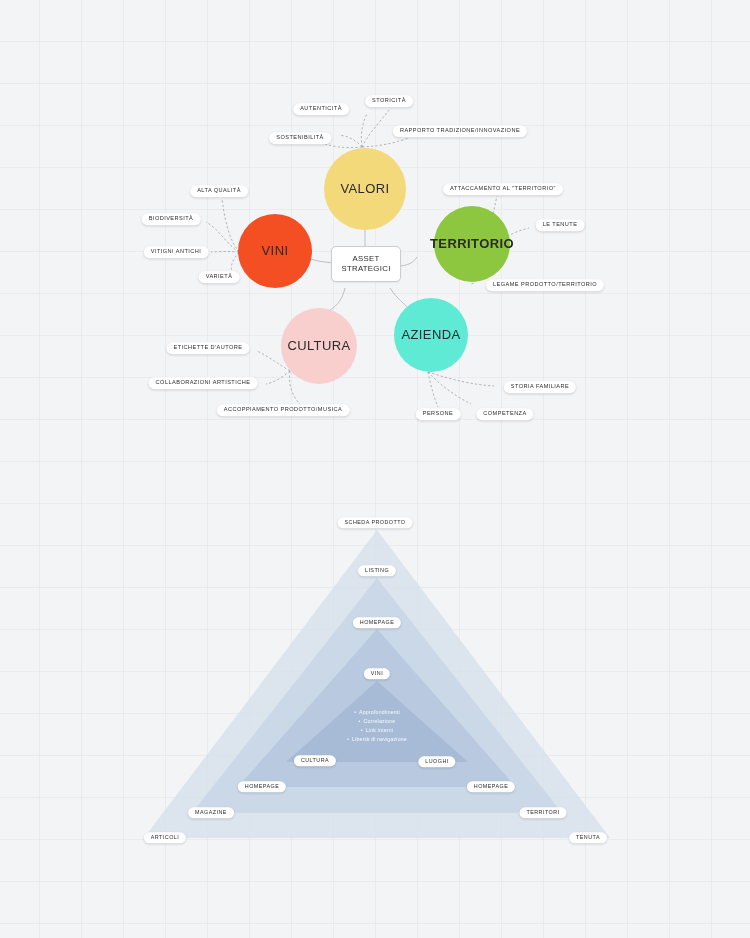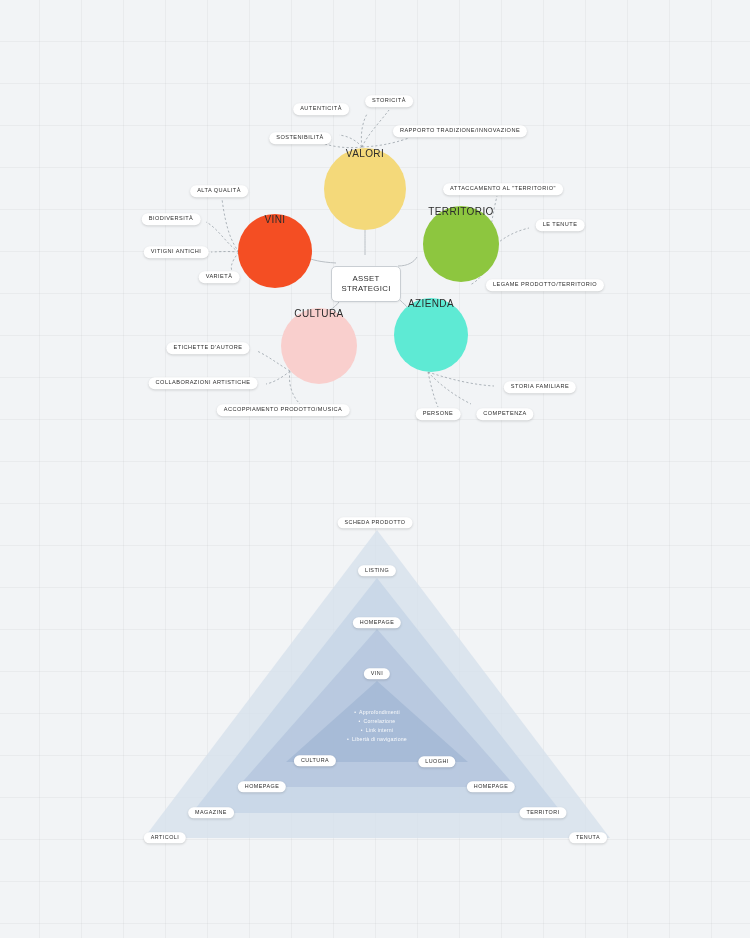--- a/index.html
+++ b/index.html
@@ -32,24 +32,25 @@
     width: 750px;
     height: 938px;
   }
   svg.layer { overflow: visible; }
 
   
   .node {
     position: absolute;
     border-radius: 50%;
     display: flex;
+    align-items: center;
     justify-content: center;
     text-align: center;
     color: #2b2b2b;
-    font-size: 10px;
+    font-size: 13px;
     letter-spacing: 0.4px;
     line-height: 1.15;
   }
   .center-box {
     position: absolute;
     background: #ffffff;
     border: 1px solid #c9ced3;
     border-radius: 5px;
     display: flex;
     align-items: center;
@@ -135,31 +136,31 @@
   </g>
 </svg>
 
 <div class="layer">
   <div class="node" style="left:324px; top:148px; width:82px; height:82px; background:#f4d97a;">
     <span>VALORI</span>
   </div>
   <div class="node" style="left:238px; top:214px; width:74px; height:74px; background:#f44e23;">
     <span>VINI</span>
   </div>
-  <div class="node" style="left:423px; top:206px; width:76px; height:76px; background:#8dc63f;">
+  <div class="node" style="left:434px; top:206px; width:76px; height:76px; background:#8dc63f;font-weight:bold;">
     <span>TERRITORIO</span>
   </div>
   <div class="node" style="left:281px; top:308px; width:76px; height:76px; background:#f9cfcd;">
     <span>CULTURA</span>
   </div>
   <div class="node" style="left:394px; top:298px; width:74px; height:74px; background:#5eead4;">
     <span>AZIENDA</span>
   </div>
 
-  <div class="center-box" style="left:331px; top:266px; width:68px; height:34px;">ASSET
+  <div class="center-box" style="left:331px; top:246px; width:68px; height:34px;">ASSET
 STRATEGICI</div>
 </div>
 
 <div class="layer">
   <div class="pill" style="left:321px; top:109px;">AUTENTICITÀ</div>
   <div class="pill" style="left:389px; top:101px;">STORICITÀ</div>
   <div class="pill" style="left:300px; top:138px;">SOSTENIBILITÀ</div>
   <div class="pill" style="left:460px; top:131px;">RAPPORTO TRADIZIONE/INNOVAZIONE</div>
   <div class="pill" style="left:219px; top:191px;">ALTA QUALITÀ</div>
   <div class="pill" style="left:171px; top:219px;">BIODIVERSITÀ</div>

